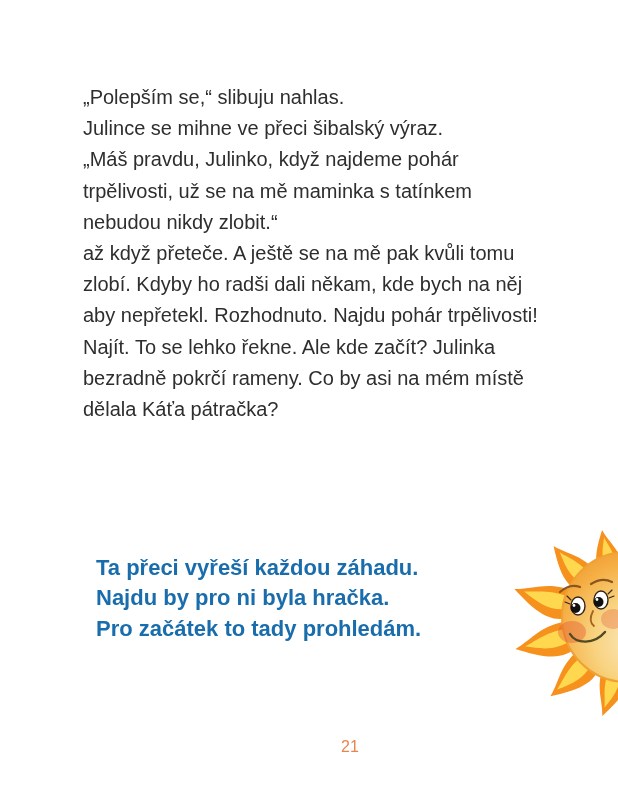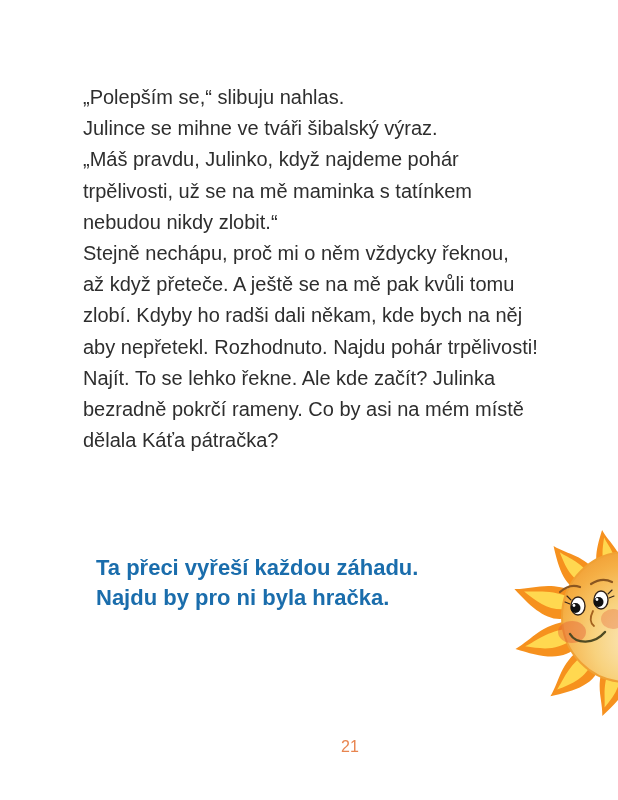--- a/index.html
+++ b/index.html
@@ -54,36 +54,36 @@
   .ray-o { fill: var(--sun-ray-orange, #f6911e); }
   .ray-y { fill: var(--sun-ray-yellow, #ffd850); }
 </style>
 </head>
 <body>
 
 <div class="page">
 
   <div class="body-text">
       <div class="body-line">„Polepším se,“ slibuju nahlas.</div>
-      <div class="body-line">Julince se mihne ve tváři šibalský výraz.</div>
+      <div class="body-line">Julince se mihne ve přeci šibalský výraz.</div>
       <div class="body-line">„Máš pravdu, Julinko, když najdeme pohár</div>
       <div class="body-line">trpělivosti, už se na mě maminka s tatínkem</div>
       <div class="body-line">nebudou nikdy zlobit.“</div>
-      <div class="body-line">Stejně nechápu, proč mi o něm vždycky řeknou,</div>
       <div class="body-line">až když přeteče. A ještě se na mě pak kvůli tomu</div>
       <div class="body-line">zlobí. Kdyby ho radši dali někam, kde bych na něj</div>
       <div class="body-line">aby nepřetekl. Rozhodnuto. Najdu pohár trpělivosti!</div>
       <div class="body-line">Najít. To se lehko řekne. Ale kde začít? Julinka</div>
       <div class="body-line">bezradně pokrčí rameny. Co by asi na mém místě</div>
       <div class="body-line">dělala Káťa pátračka?</div>
     </div>
 
   <div class="blue-text">
       <div class="blue-line">Ta přeci vyřeší každou záhadu.</div>
       <div class="blue-line">Najdu by pro ni byla hračka.</div>
+      <div class="blue-line">Pro začátek to tady prohledám.</div>
     </div>
 
   <div class="sun-wrap">
     <svg width="250" height="215" viewBox="0 0 250 215" xmlns="http://www.w3.org/2000/svg">
       <defs>
         <radialGradient id="faceG" cx="58%" cy="68%" r="75%">
           <stop offset="0%" stop-color="#fbeac3"></stop>
           <stop offset="45%" stop-color="#f8d27e"></stop>
           <stop offset="80%" stop-color="#f5af45"></stop>
           <stop offset="100%" stop-color="#f19d33"></stop>

